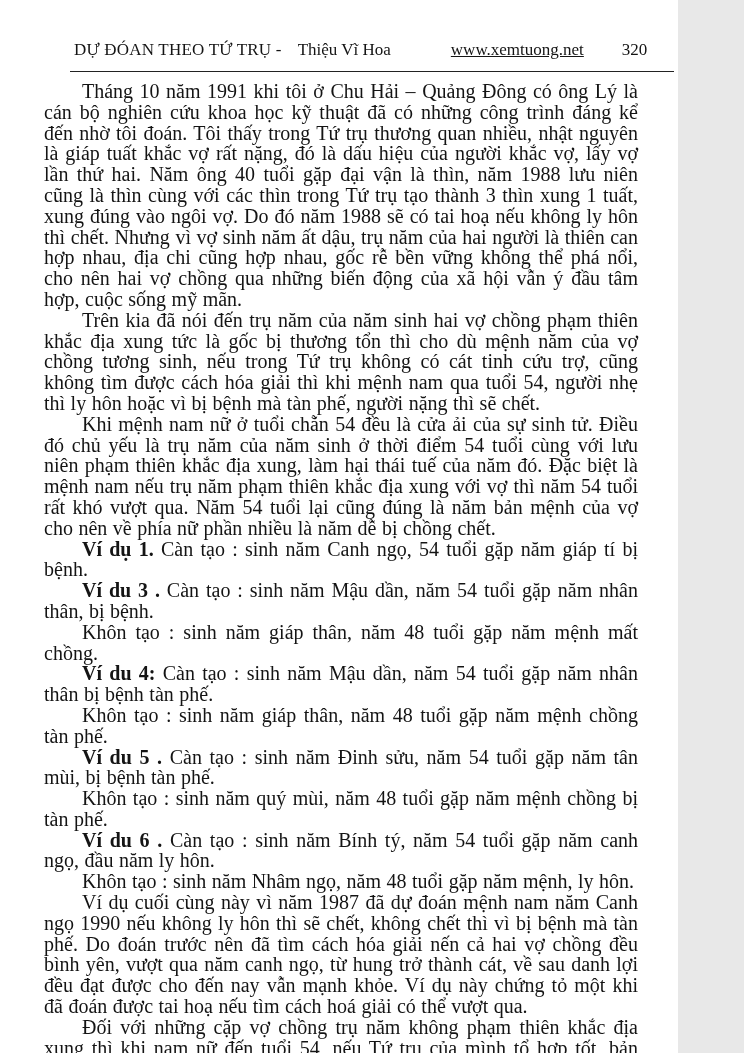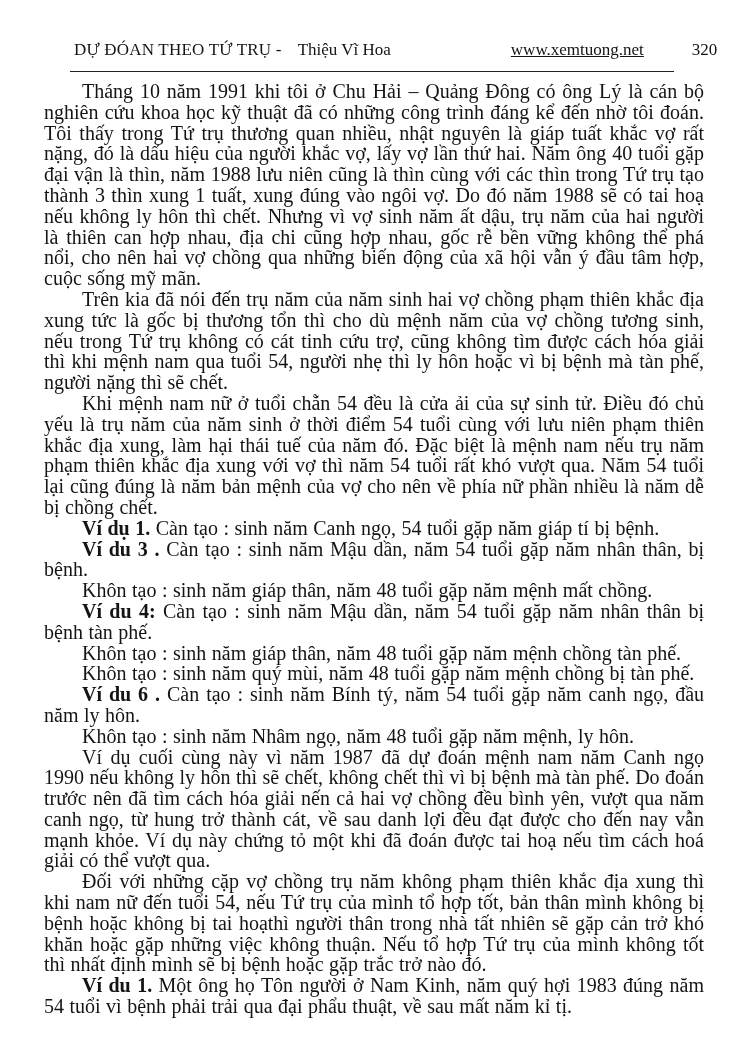--- a/index.html
+++ b/index.html
@@ -2,40 +2,40 @@
 <html><head>
 <meta charset="utf-8">
 <style>
   html, body {
     margin: 0;
     padding: 0;
     background: #e8e8e8;
   }
   .page {
     position: relative;
-    width: 744px;
+    width: 678px;
     height: 1053px;
     background: #ffffff;
     box-sizing: border-box;
     padding: 36px 40px 0 44px;
     font-family: "Liberation Serif", "DejaVu Serif", serif;
     color: #141414;
     overflow: hidden;
   }
   .page-header {
     display: flex;
     align-items: baseline;
     font-size: 17px;
     white-space: nowrap;
     padding-top: 4px;
   }
   .h-title   { margin-left: 30px; letter-spacing: 0.2px; }
   .h-author  { margin-left: 16px; }
-  .h-url     { margin-left: 120px; text-decoration: underline; }
-  .h-page    { margin-left: 48px; }
+  .h-url     { margin-left: 60px; text-decoration: underline; }
+  .h-page    { margin-left: 38px; }
   .header-rule {
     margin: 11px 0 0 26px;
     width: 604px;
     height: 0;
     border-top: 1.5px solid #222;
   }
   .body-text {
     margin-top: 9px;
     font-size: 20px;
     line-height: 20.8px;
@@ -77,20 +77,21 @@
 
 
     <p class="para"><strong class="para-label">Ví du 3 .</strong><span class="para-text"> Càn  tạo : sinh năm Mậu dần, năm 54 tuổi gặp năm nhân thân, bị bệnh.</span></p>
 
     <p class="para"><span class="para-text">Khôn tạo : sinh năm giáp thân, năm 48 tuổi gặp năm mệnh mất chồng.</span></p>
 
     <p class="para"><strong class="para-label">Ví du 4:</strong><span class="para-text"> Càn  tạo : sinh năm Mậu dần, năm 54 tuổi gặp năm nhân thân bị bệnh tàn phế.</span></p>
 
     <p class="para"><span class="para-text">Khôn tạo : sinh năm giáp thân, năm 48 tuổi gặp năm mệnh chồng tàn phế.</span></p>
 
+    <p class="para"><strong class="para-label">Ví du 5 .</strong><span class="para-text">  Càn  tạo : sinh năm Đinh sửu, năm 54 tuổi gặp năm tân mùi, bị bệnh tàn phế.</span></p>
 
     <p class="para"><span class="para-text">Khôn tạo : sinh năm quý mùi, năm 48 tuổi gặp năm mệnh chồng bị tàn phế.</span></p>
 
     <p class="para"><strong class="para-label">Ví du 6 .</strong><span class="para-text"> Càn  tạo : sinh năm Bính tý, năm 54 tuổi gặp năm canh ngọ, đầu năm ly hôn.</span></p>
 
     <p class="para"><span class="para-text">Khôn tạo : sinh năm Nhâm ngọ, năm 48 tuổi gặp năm mệnh, ly hôn.</span></p>
 
     <p class="para"><span class="para-text">Ví dụ cuối cùng này vì năm 1987 đã dự đoán mệnh nam năm Canh ngọ 1990 nếu không ly hôn thì sẽ chết, không chết thì vì bị bệnh mà tàn phế. Do đoán trước nên đã tìm cách hóa giải nến cả hai vợ chồng đều bình yên, vượt qua năm canh ngọ, từ hung trở thành cát, về sau danh lợi đều đạt được cho đến nay vẫn mạnh khỏe. Ví dụ này chứng tỏ một khi đã đoán được tai hoạ nếu tìm cách hoá giải có thể vượt qua.</span></p>
 
     <p class="para"><span class="para-text">Đối với những cặp vợ chồng trụ năm không phạm thiên khắc địa xung thì khi nam nữ đến tuổi 54, nếu Tứ trụ của mình tổ hợp tốt, bản thân mình không bị bệnh hoặc không bị tai hoạthì người thân trong nhà tất nhiên sẽ gặp cản trở khó khăn hoặc gặp những việc không thuận. Nếu tổ hợp Tứ trụ của mình không tốt thì nhất định mình sẽ bị bệnh hoặc gặp trắc trở nào đó.</span></p>

